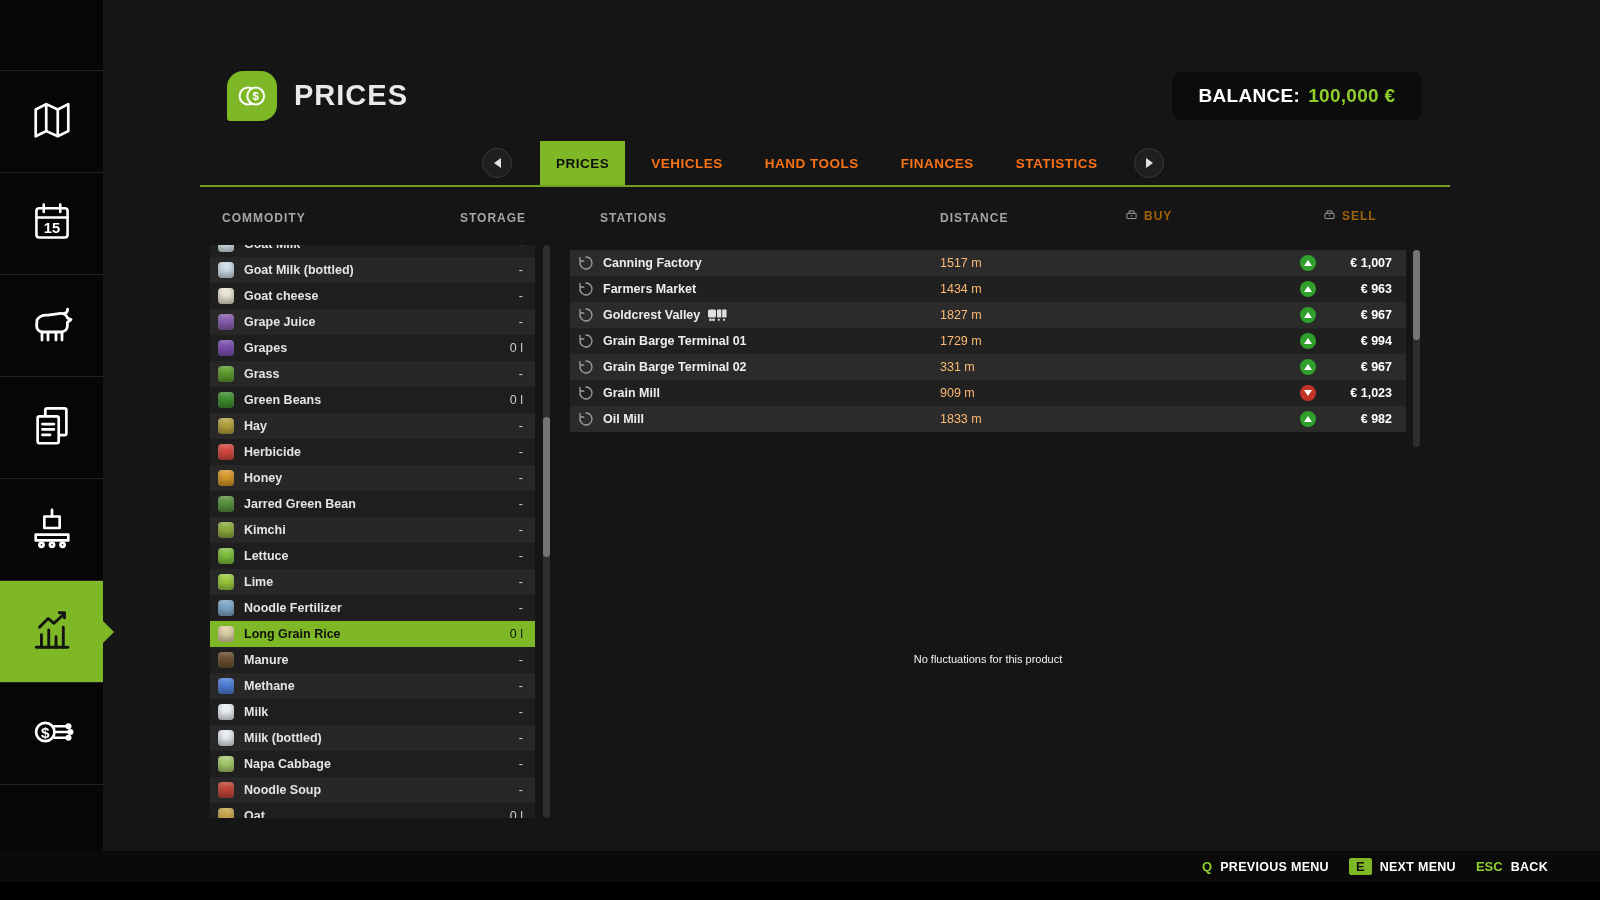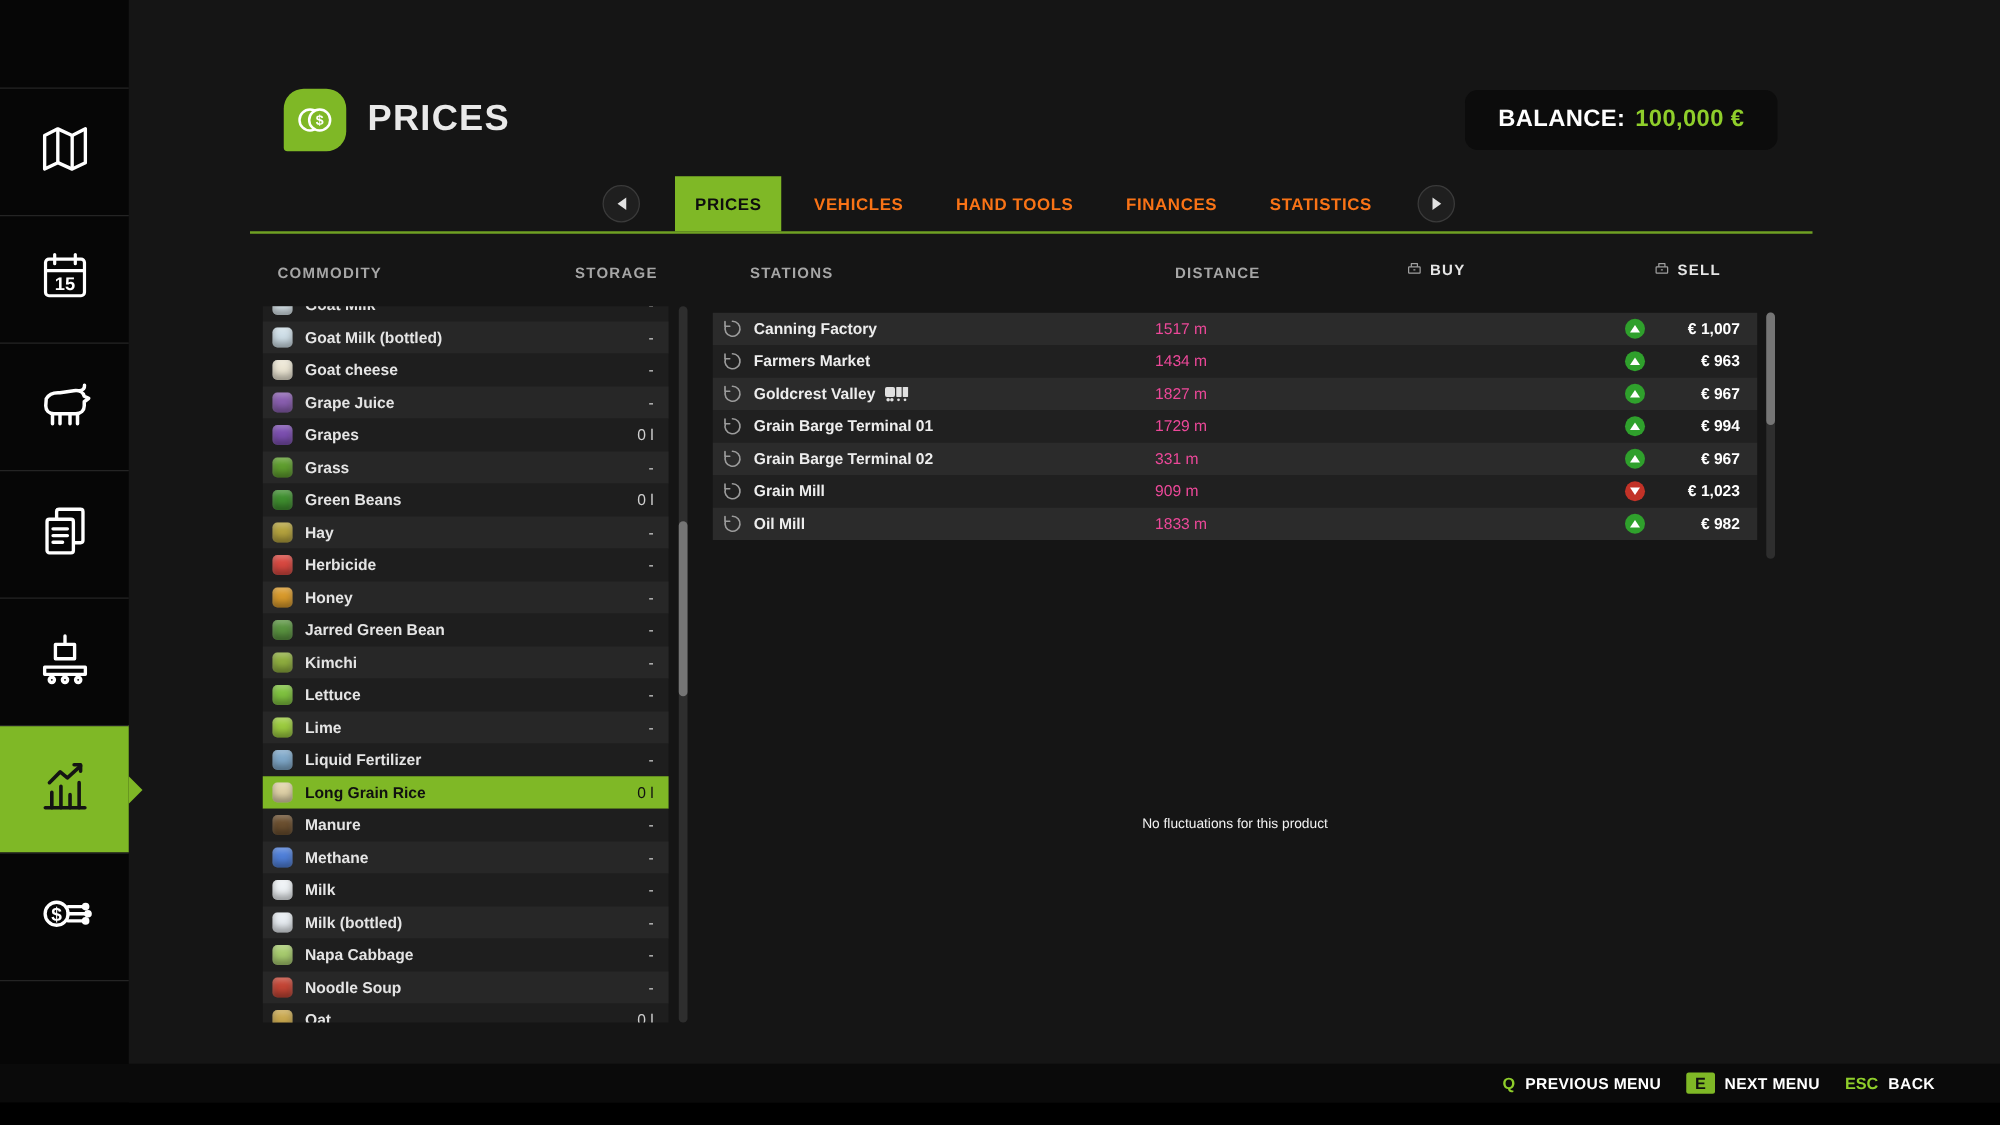--- a/index.html
+++ b/index.html
@@ -33,21 +33,21 @@
   .tabbar{position:absolute;left:540px;top:141px;height:44px;display:flex;gap:10px;}
   .tab{display:flex;align-items:center;padding:0 16px;font-size:13.5px;font-weight:700;color:#f97316;letter-spacing:.5px;cursor:pointer;}
   .tab.active{background:var(--accent);color:#0e0e0e;}
   .tab-underline{position:absolute;left:200px;top:185px;width:1250px;height:2px;background:var(--accent);opacity:.85;}
 
   
   .ch{position:absolute;top:211px;font-size:12px;font-weight:700;color:#a6a6a6;letter-spacing:1px;}
   .ch-commodity{left:222px;} .ch-storage{left:460px;} .ch-stations{left:600px;} .ch-distance{left:940px;}
   .ch-group{position:absolute;top:208px;display:flex;align-items:center;gap:6px;}
   .ch-buy{left:1125px;} .ch-sell{left:1323px;}
-  .ch-group span{font-size:12px;font-weight:700;color:#e5e5e5;letter-spacing:1px;}
+  .ch-group span{font-size:12px;font-weight:700;color:#a16207;letter-spacing:1px;}
 
   
   .commodity-list{position:absolute;left:210px;top:245px;width:325px;height:573px;overflow:hidden;}
   #commodity-inner{margin-top:-14px;}
   .crow{height:26px;display:flex;align-items:center;padding:0 12px 0 8px;box-sizing:border-box;cursor:pointer;}
   .crow:nth-child(odd){background:#1e1e1e;}
   .crow:nth-child(even){background:#272727;}
   .crow .cicon{width:16px;height:16px;border-radius:4px;margin-right:10px;flex:none;
                box-shadow:inset 0 -4px 6px rgba(0,0,0,.35), inset 0 3px 4px rgba(255,255,255,.25);}
   .crow .cname{font-size:12.5px;font-weight:700;color:#e4e4e4;white-space:nowrap;}
@@ -64,21 +64,21 @@
   .s-scroll .thumb{top:0;height:90px;}
 
   
   .station-list{position:absolute;left:570px;top:250px;width:836px;height:197px;overflow:hidden;}
   .srow{height:26px;display:flex;align-items:center;position:relative;padding:0 14px 0 8px;box-sizing:border-box;cursor:pointer;}
   .srow:nth-child(odd){background:#2b2b2b;}
   .srow:nth-child(even){background:#202020;}
   .srow .sicon{width:16px;height:16px;margin-right:9px;flex:none;display:flex;align-items:center;}
   .srow .sname{font-size:12.5px;font-weight:700;color:#ededed;white-space:nowrap;}
   .srow .train{margin-left:8px;display:flex;align-items:center;}
-  .srow .dist{position:absolute;left:354px;font-size:12.5px;color:#ec4899;}
+  .srow .dist{position:absolute;left:370px;font-size:12.5px;color:#fdba74;}
   .srow .sell{margin-left:auto;display:flex;align-items:center;gap:24px;justify-content:center;}
   .badge{width:16px;height:16px;border-radius:50%;display:flex;align-items:center;justify-content:center;flex:none;}
   .badge.up{background:var(--trend-up);}
   .badge.down{background:var(--trend-down);}
   .tri-up{width:0;height:0;border-left:4px solid transparent;border-right:4px solid transparent;border-bottom:6px solid #fff;}
   .tri-down{width:0;height:0;border-left:4px solid transparent;border-right:4px solid transparent;border-top:6px solid #fff;}
   .price{font-size:12.5px;font-weight:700;color:#fff;width:52px;text-align:right;}
 
   .fluct-msg{position:absolute;left:570px;top:653px;width:836px;text-align:center;font-size:11px;color:#f2f2f2;}
 
@@ -269,21 +269,21 @@
           <span class="cname">Lettuce</span>
           <span class="cstorage">-</span>
         </div>
         <div class="crow">
           <span class="cicon" style="background: rgb(156, 204, 63);"></span>
           <span class="cname">Lime</span>
           <span class="cstorage">-</span>
         </div>
         <div class="crow">
           <span class="cicon" style="background: rgb(127, 168, 201);"></span>
-          <span class="cname">Liquid Fertilizer</span>
+          <span class="cname">Noodle Fertilizer</span>
           <span class="cstorage">-</span>
         </div>
         <div class="crow selected">
           <span class="cicon" style="background: rgb(224, 210, 168);"></span>
           <span class="cname">Long Grain Rice</span>
           <span class="cstorage">0 l</span>
         </div>
         <div class="crow">
           <span class="cicon" style="background: rgb(107, 79, 47);"></span>
           <span class="cname">Manure</span>

